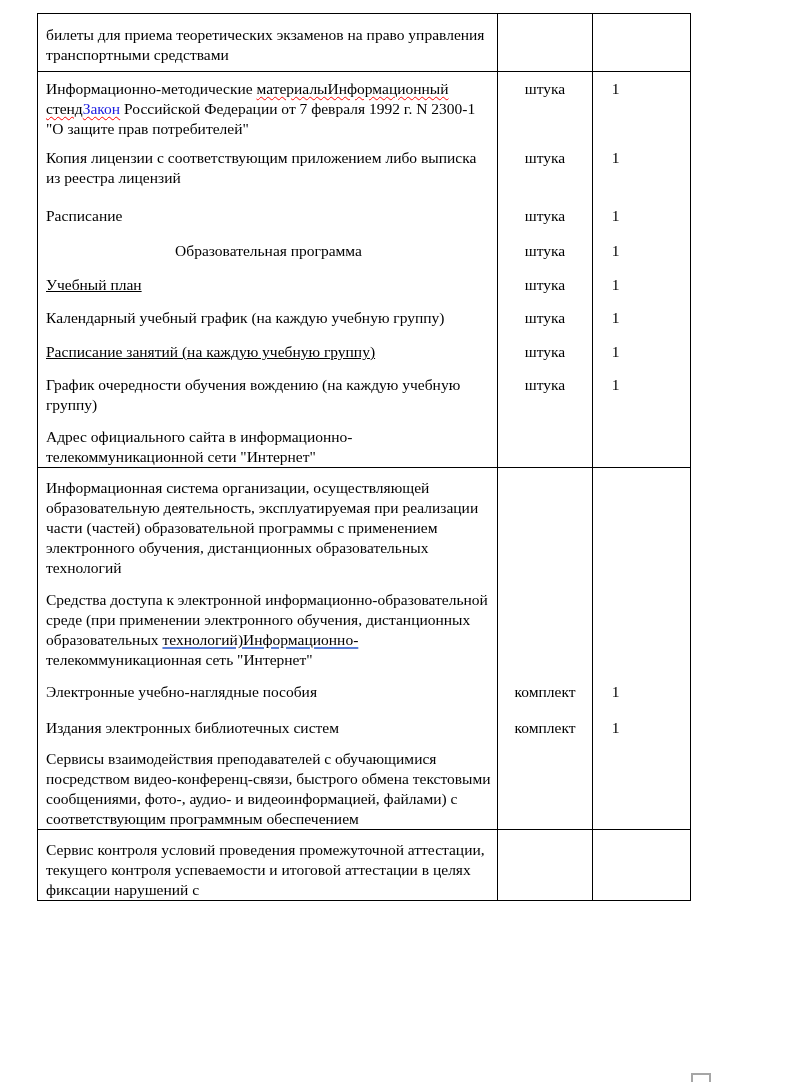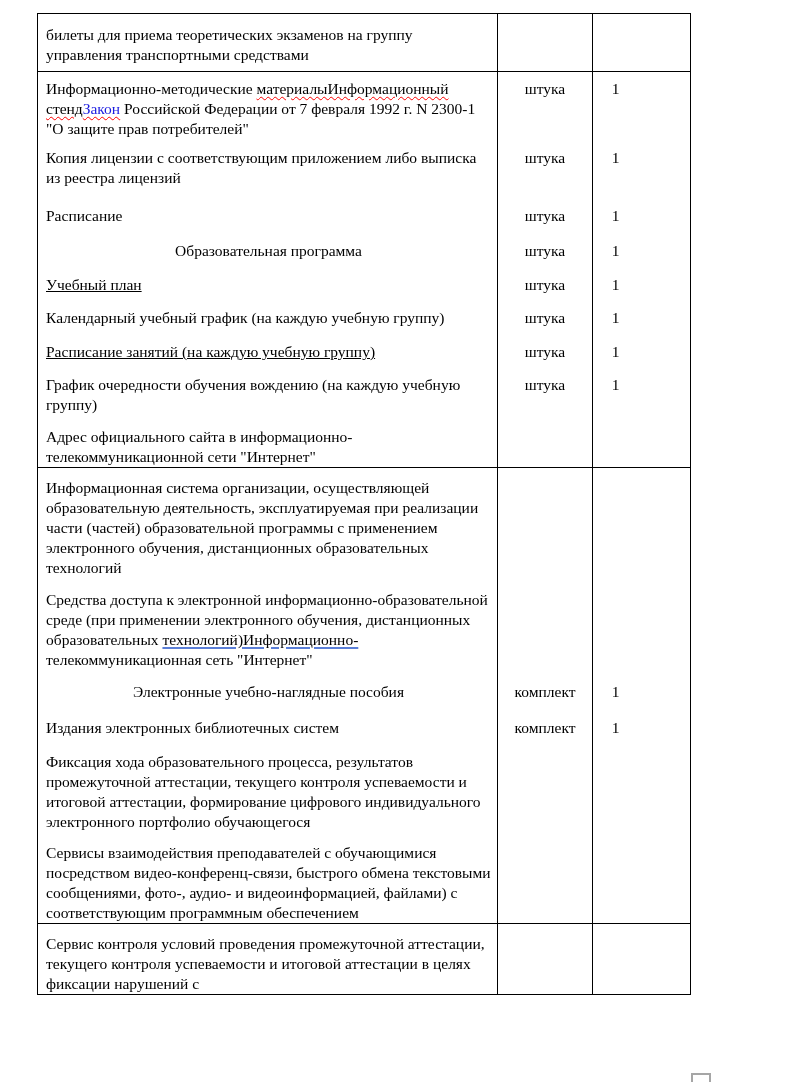--- a/index.html
+++ b/index.html
@@ -85,21 +85,21 @@
 
 <div class="page">
   <table class="doc-table">
     <colgroup>
       <col style="width:460px">
       <col style="width:95px">
       <col style="width:98px">
     </colgroup>
     <tbody>
         <tr class="section-end">
-          <td class="c1" style="padding-top: 11px; padding-bottom: 6px;"><span class="plain">билеты для приема теоретических экзаменов на группу управления транспортными средствами</span></td>
+          <td class="c1" style="padding-top: 11px; padding-bottom: 6px;"><span class="plain">билеты для приема теоретических экзаменов на право управления транспортными средствами</span></td>
           <td class="c2" style="padding-top: 11px;"></td>
           <td class="c3" style="padding-top: 11px;"></td>
         </tr>
         <tr>
           <td class="c1" style="padding-top: 7px;"><span class="plain">Информационно-методические </span><span class="spell">материалыИнформационный стенд</span><span class="spell-link">Закон</span><span class="plain"> Российской Федерации от 7 февраля 1992 г. N 2300-1 "О защите прав потребителей"</span></td>
           <td class="c2" style="padding-top: 7px;">штука</td>
           <td class="c3" style="padding-top: 7px;">1</td>
         </tr>
         <tr>
           <td class="c1" style="padding-top: 9px;"><span class="plain">Копия лицензии с соответствующим приложением либо выписка из реестра лицензий</span></td>
@@ -145,33 +145,28 @@
           <td class="c1" style="padding-top: 10px;"><span class="plain">Информационная система организации, осуществляющей образовательную деятельность, эксплуатируемая при реализации части (частей) образовательной программы с применением электронного обучения, дистанционных образовательных технологий</span></td>
           <td class="c2" style="padding-top: 10px;"></td>
           <td class="c3" style="padding-top: 10px;"></td>
         </tr>
         <tr>
           <td class="c1" style="padding-top: 12px;"><span class="plain">Средства доступа к электронной информационно-образовательной среде (при применении электронного обучения, дистанционных образовательных </span><span class="grammar">технологий)Информационно-</span><span class="plain">телекоммуникационная сеть "Интернет"</span></td>
           <td class="c2" style="padding-top: 12px;"></td>
           <td class="c3" style="padding-top: 12px;"></td>
         </tr>
         <tr>
-          <td class="c1" style="padding-top: 12px; text-align: center;"><span class="plain">Электронные учебно-наглядные пособия</span></td>
+          <td class="c1" style="padding-top: 12px;"><span class="plain">Электронные учебно-наглядные пособия</span></td>
           <td class="c2" style="padding-top: 12px;">комплект</td>
           <td class="c3" style="padding-top: 12px;">1</td>
         </tr>
         <tr>
           <td class="c1" style="padding-top: 16px;"><span class="plain">Издания электронных библиотечных систем</span></td>
           <td class="c2" style="padding-top: 16px;">комплект</td>
           <td class="c3" style="padding-top: 16px;">1</td>
-        </tr>
-        <tr>
-          <td class="c1" style="padding-top: 14px;"><span class="plain">Фиксация хода образовательного процесса, результатов промежуточной аттестации, текущего контроля успеваемости и итоговой аттестации, формирование цифрового индивидуального электронного портфолио обучающегося</span></td>
-          <td class="c2" style="padding-top: 14px;"></td>
-          <td class="c3" style="padding-top: 14px;"></td>
         </tr>
         <tr class="section-end">
           <td class="c1" style="padding-top: 11px;"><span class="plain">Сервисы взаимодействия преподавателей с обучающимися посредством видео-конференц-связи, быстрого обмена текстовыми сообщениями, фото-, аудио- и видеоинформацией, файлами) с соответствующим программным обеспечением</span></td>
           <td class="c2" style="padding-top: 11px;"></td>
           <td class="c3" style="padding-top: 11px;"></td>
         </tr>
         <tr>
           <td class="c1" style="padding-top: 10px;"><span class="plain">Сервис контроля условий проведения промежуточной аттестации, текущего контроля успеваемости и итоговой аттестации в целях фиксации нарушений с</span></td>
           <td class="c2" style="padding-top: 10px;"></td>
           <td class="c3" style="padding-top: 10px;"></td>

